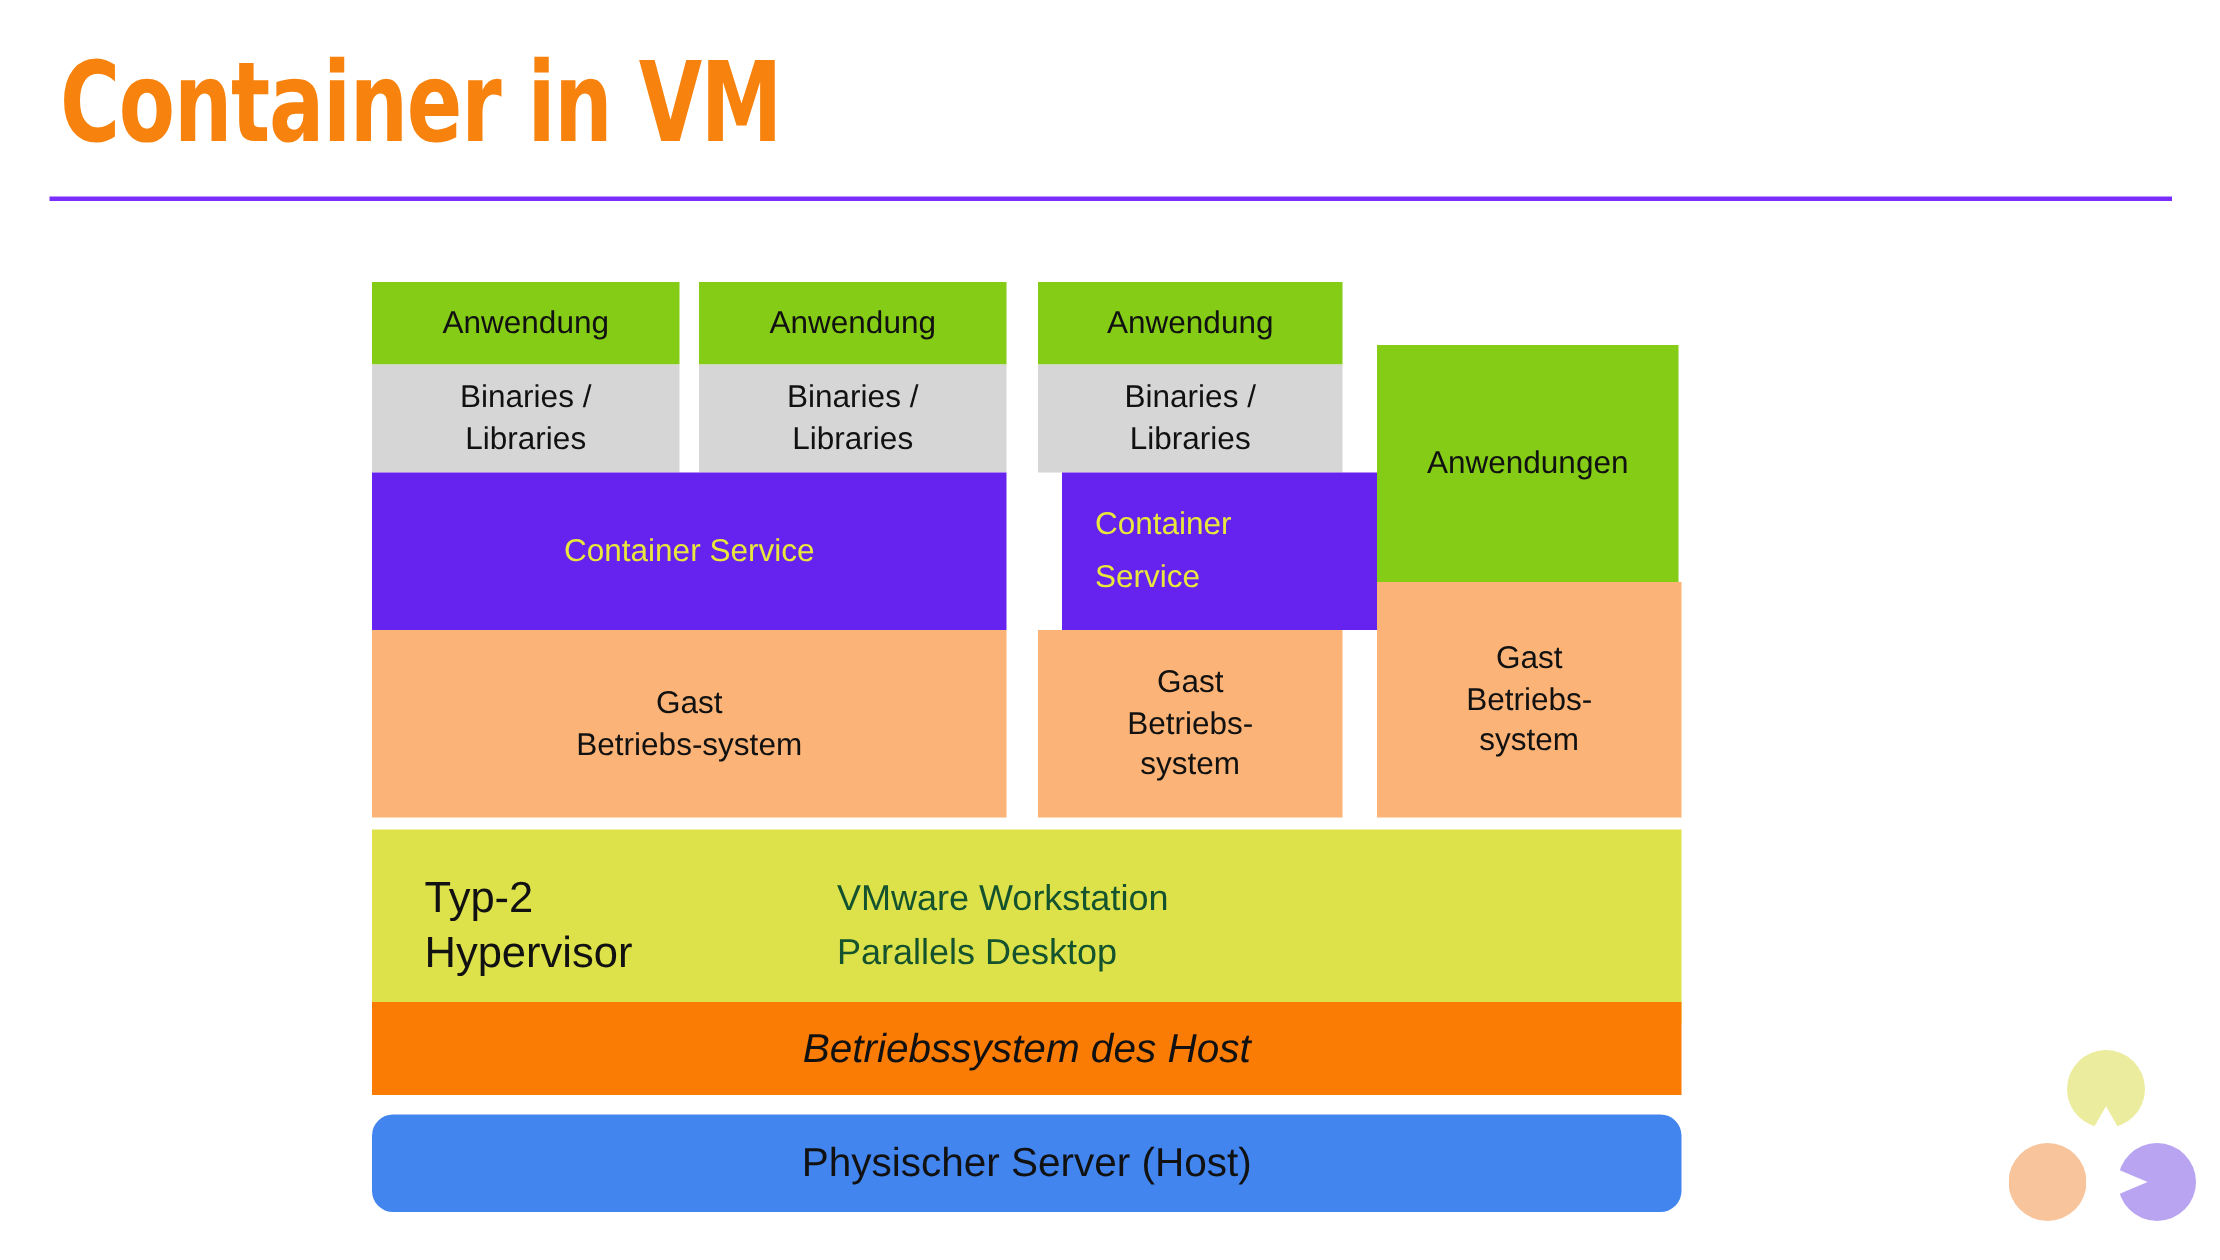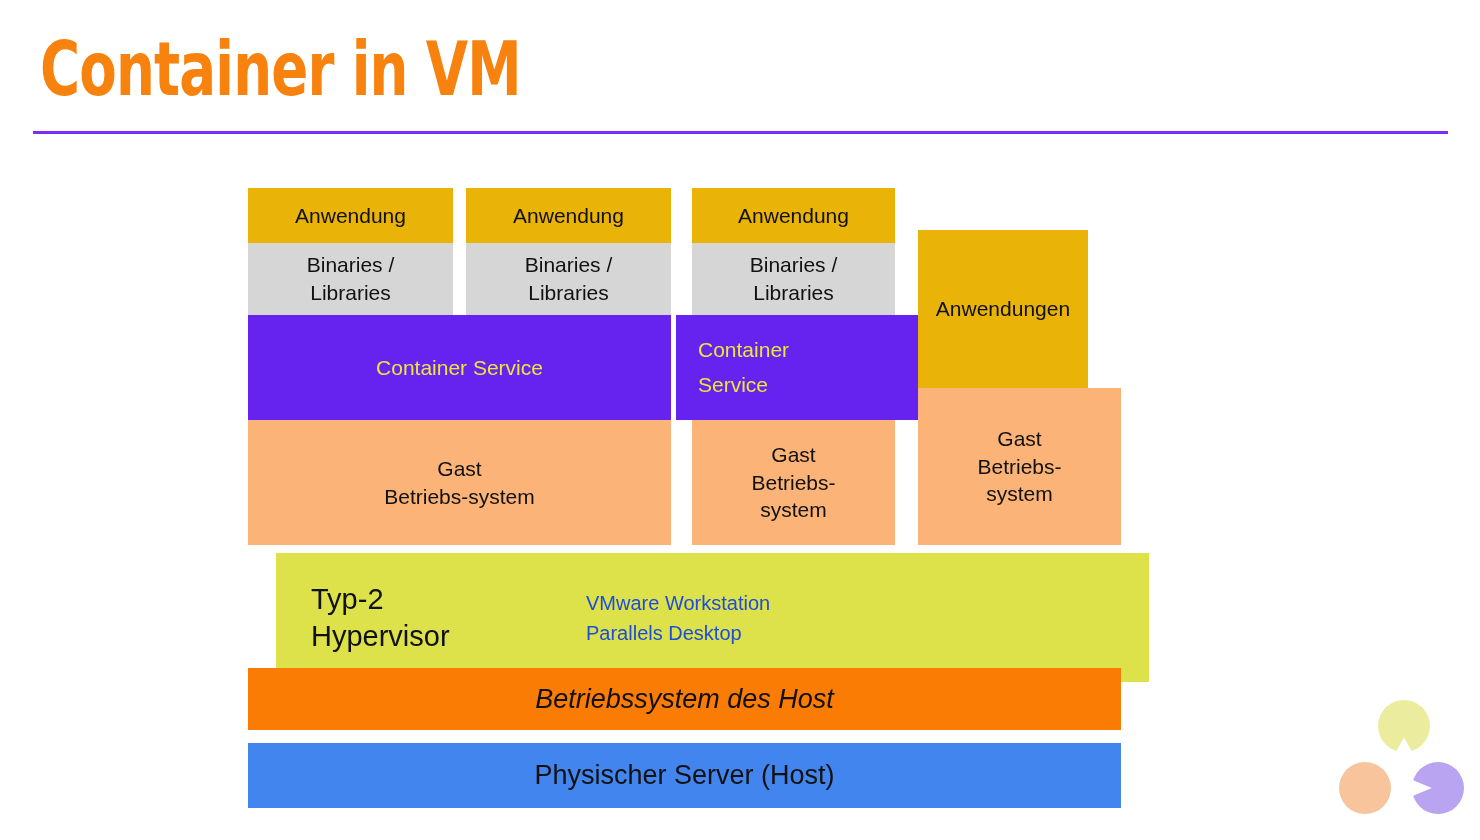--- a/index.html
+++ b/index.html
@@ -54,21 +54,21 @@
     display: flex;
     align-items: center;
     justify-content: center;
     text-align: center;
     font-family: "Liberation Sans", sans-serif;
     font-size: 21px;
     color: #111111;
     line-height: 1.32;
     white-space: pre-line;
   }
-  .blk.green   { background: #eab308; }
+  .blk.green   { background: #84cc16; }
   .blk.gray    { background: #d6d6d6; text-align: center; }
   .blk.purple  { background: #6622ee; color: #e8e83c; }
   .blk.orange  { background: #fbb377; }
 
   .band {
     position: absolute;
     box-sizing: border-box;
     display: flex;
     align-items: center;
     font-family: "Liberation Sans", sans-serif;
@@ -92,23 +92,23 @@
     font-size: 29px;
     line-height: 1.28;
     color: #111111;
     white-space: pre-line;
     text-align: left;
   }
   .hv-col {
     position: absolute;
     top: 50%;
     transform: translateY(-50%);
-    font-size: 20px;
+    font-size: 24px;
     line-height: 1.52;
-    color: #1d4ed8;
+    color: #14532d;
     white-space: pre-line;
     text-align: left;
   }
   #hv-products-a { left: 310px; }
   #hv-products-b { left: 650px; }
 
   
   .blk.purple.left-label {
     justify-content: flex-start;
     text-align: left;
@@ -166,41 +166,41 @@
 Libraries</div>
 
   <div class="blk purple" style="left:248px; top:315px; width:423px; height:105px;">Container Service</div>
 
   <div class="blk orange" style="left:248px; top:420px; width:423px; height:125px;">Gast
 Betriebs-system</div>
 
   <div class="blk green" style="left:692px; top:188px; width:203px; height:55px;">Anwendung</div>
   <div class="blk gray" style="left:692px; top:243px; width:203px; height:72px;">Binaries /
 Libraries</div>
-  <div class="blk purple left-label" style="left:676px; top:315px; width:245px; height:105px;">Container
+  <div class="blk purple left-label" style="left:708px; top:315px; width:245px; height:105px;">Container
 Service</div>
   <div class="blk orange" style="left:692px; top:420px; width:203px; height:125px;">Gast
 Betriebs-
 system</div>
 
-  <div class="blk green" style="left:918px; top:230px; width:170px; height:158px;">Anwendungen</div>
+  <div class="blk green" style="left:918px; top:230px; width:201px; height:158px;">Anwendungen</div>
   <div class="blk orange" style="left:918px; top:388px; width:203px; height:157px;">Gast
 Betriebs-
 system</div>
 
-  <div class="band yellow" style="left:248px; top:553px; width:873px; height:129px;margin-left:28px;">
+  <div class="band yellow" style="left:248px; top:553px; width:873px; height:129px;">
     <div id="hypervisor-label">Typ-2
 Hypervisor</div>
     <div class="hv-col" id="hv-products-a">VMware Workstation
 Parallels Desktop</div>
   </div>
 
   <div class="band hostos band-centered" style="left:248px; top:668px; width:873px; height:62px;">Betriebssystem des Host</div>
 
-  <div class="band server band-centered" style="left:248px; top:743px; width:873px; height:65px;">Physischer Server (Host)</div>
+  <div class="band server band-centered" style="left:248px; top:743px; width:873px; height:65px;border-radius:14px;">Physischer Server (Host)</div>
 
 </div>
 
 <div id="corner-decor">
   <div class="pac" id="pac-top"></div>
   <div class="pac" id="pac-left"></div>
   <div class="pac" id="pac-right"></div>
 </div>
 
 </body></html>

